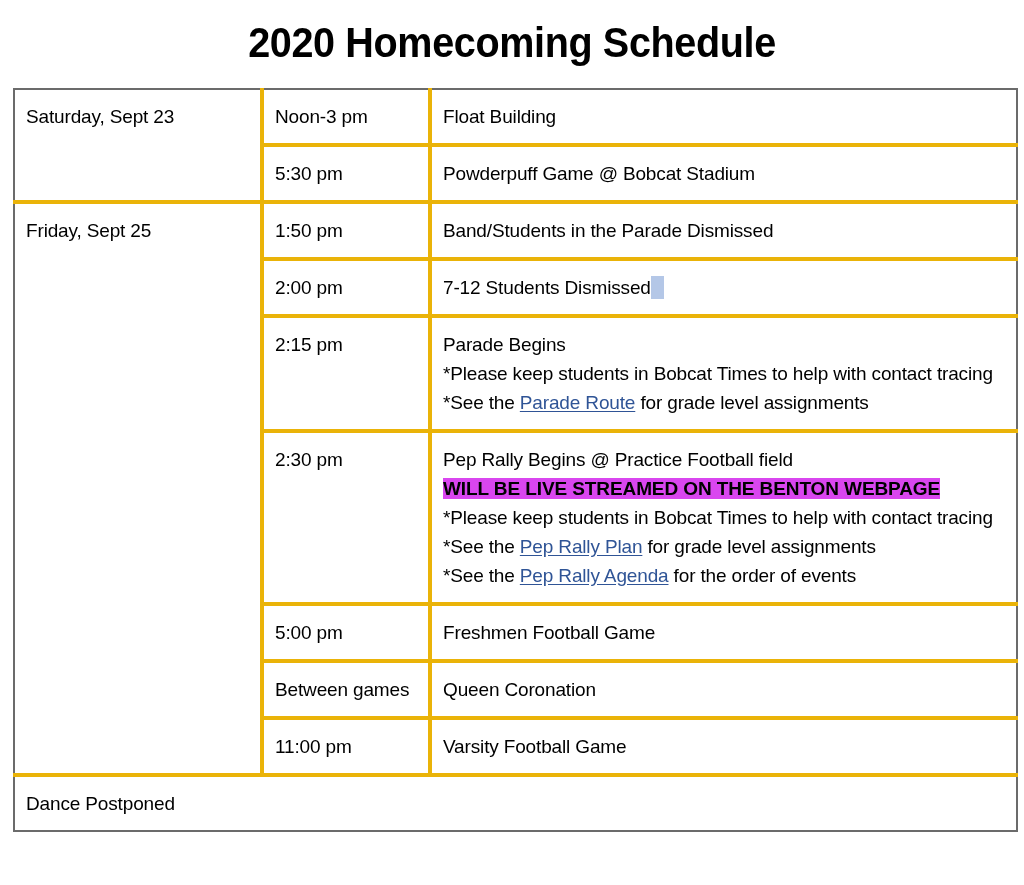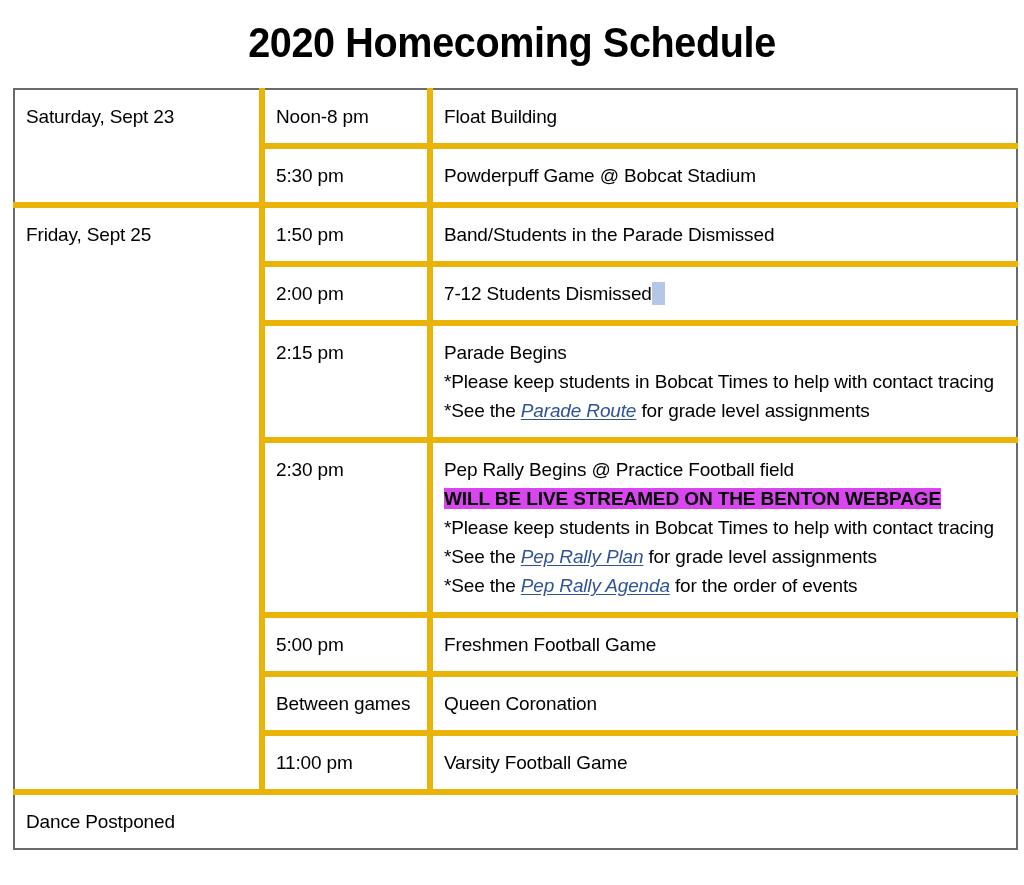--- a/index.html
+++ b/index.html
@@ -44,21 +44,21 @@
   .schedule-table {
     position: absolute;
     top: 88px;
     left: 13px;
     width: 1005px;
     border-collapse: collapse;
     table-layout: fixed;
     font-size: 19px;
   }
   .schedule-table td {
-    border: 6px solid #eab308;
+    border: 4px solid #eab308;
     vertical-align: top;
     padding: 12px 10px 12px 11px;
     line-height: 29px;
     font-size: 19px;
     color: #000000;
     font-family: "Liberation Sans", "DejaVu Sans", sans-serif;
     font-weight: 400;
     letter-spacing: -0.15px;
   }
   .schedule-table .outer-top    { border-top: 2px solid #6b6b6b; }
@@ -83,21 +83,20 @@
 
   .event-line { display: block; white-space: normal; }
 
   
   a.doc-link,
   .doc-link {
     color: #2f5496;
     text-decoration: underline;
     text-underline-offset: 2px;
     cursor: pointer;
-    font-style: italic;
   }
   .hl-yellow {
     background-color: #d946ef;
     font-weight: bold;
     letter-spacing: -0.1px;
   }
   .sel-caret {
     display: inline-block;
     width: 13px;
     height: 23px;
@@ -114,21 +113,21 @@
 
   <table class="schedule-table">
     <colgroup>
       <col class="col-day">
       <col class="col-time">
       <col>
     </colgroup>
     <tbody>
         <tr>
           <td class="day-cell outer-left outer-top" rowspan="2"><span>Saturday, Sept 23</span></td>
-          <td class="outer-top"><span>Noon-8 pm</span></td>
+          <td class="outer-top"><span>Noon-3 pm</span></td>
           <td class="outer-right outer-top">
             <div class="event-line"><span>Float Building</span></div>
           </td>
         </tr>
         <tr>
           <td class=""><span>5:30 pm</span></td>
           <td class="outer-right">
             <div class="event-line"><span>Powderpuff Game @ Bobcat Stadium</span></div>
           </td>
         </tr>

